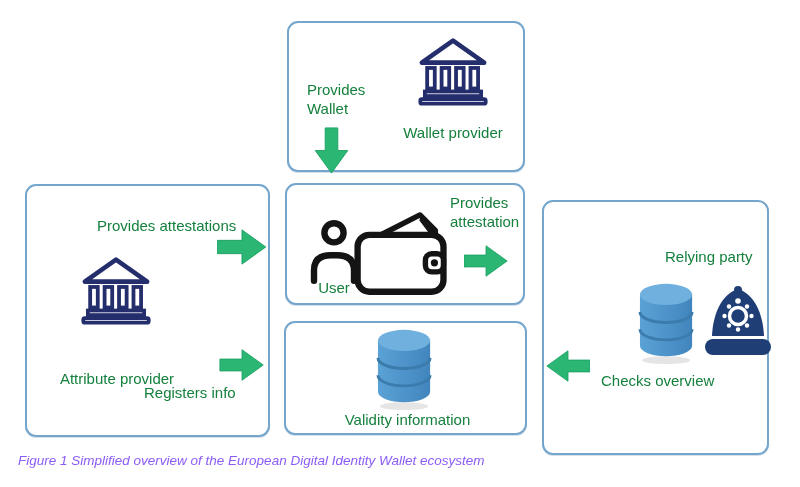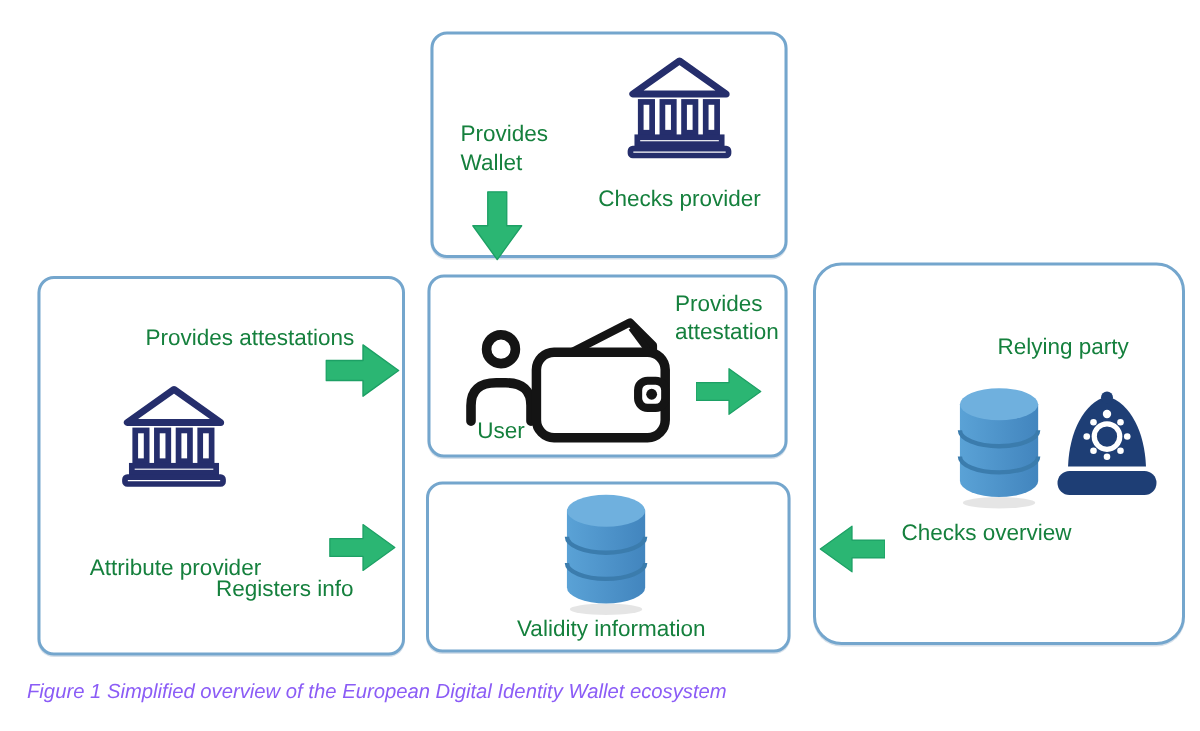--- a/index.html
+++ b/index.html
@@ -34,21 +34,21 @@
     <div class="lbl wrap" style="left:18px; top:58px; width:80px;">Provides Wallet</div>
     <svg class="icon" style="left:126px; top:10px;" width="76" height="76" viewBox="0 0 100 90">
       <path d="M50 5 L9 34 H91 Z" fill="none" stroke="#252e6c" stroke-width="6" stroke-linejoin="round"></path>
       <rect x="16" y="41" width="10" height="27" fill="none" stroke="#252e6c" stroke-width="5"></rect>
       <rect x="35" y="41" width="10" height="27" fill="none" stroke="#252e6c" stroke-width="5"></rect>
       <rect x="54" y="41" width="10" height="27" fill="none" stroke="#252e6c" stroke-width="5"></rect>
       <rect x="73" y="41" width="10" height="27" fill="none" stroke="#252e6c" stroke-width="5"></rect>
       <rect x="13" y="72" width="74" height="6" fill="none" stroke="#252e6c" stroke-width="5"></rect>
       <rect x="7" y="82" width="86" height="6" rx="2" fill="none" stroke="#252e6c" stroke-width="5"></rect>
     </svg>
-    <div class="lbl" style="left:104px; top:101px; width:120px; text-align:center;">Checks provider</div>
+    <div class="lbl" style="left:104px; top:101px; width:120px; text-align:center;">Wallet provider</div>
   </div>
 
   <div class="box" style="left:25px; top:184px; width:245px; height:253px;border-radius:11px;">
     <div class="lbl" style="left:70px; top:31px;">Provides attestations</div>
     <svg class="icon" style="left:51px; top:66px;" width="76" height="76" viewBox="0 0 100 90">
       <path d="M50 5 L9 34 H91 Z" fill="none" stroke="#252e6c" stroke-width="6" stroke-linejoin="round"></path>
       <rect x="16" y="41" width="10" height="27" fill="none" stroke="#252e6c" stroke-width="5"></rect>
       <rect x="35" y="41" width="10" height="27" fill="none" stroke="#252e6c" stroke-width="5"></rect>
       <rect x="54" y="41" width="10" height="27" fill="none" stroke="#252e6c" stroke-width="5"></rect>
       <rect x="73" y="41" width="10" height="27" fill="none" stroke="#252e6c" stroke-width="5"></rect>
@@ -85,21 +85,21 @@
       </defs>
       <ellipse cx="31" cy="83" rx="25" ry="4" fill="#000000" opacity="0.10"></ellipse>
       <path d="M4 15 L4 68 A27 11 0 0 0 58 68 L58 15 Z" fill="url(#dbg1)"></path>
       <path d="M4 33 A27 11 0 0 0 58 33" fill="none" stroke="#3b7cad" stroke-width="3"></path>
       <path d="M4 51 A27 11 0 0 0 58 51" fill="none" stroke="#3b7cad" stroke-width="3"></path>
       <ellipse cx="31" cy="15" rx="27" ry="11" fill="#6fb0de"></ellipse>
     </svg>
     <div class="lbl" style="left:0px; top:88px; width:243px; text-align:center;">Validity information</div>
   </div>
 
-  <div class="box" style="left:542px; top:175px; width:248px; height:255px;border-radius:19px;">
+  <div class="box" style="left:542px; top:200px; width:227px; height:255px;">
     <div class="lbl" style="left:121px; top:46px;">Relying party</div>
     <svg class="icon" style="left:92px; top:78px;" width="62" height="85" viewBox="0 0 64 88">
       <defs>
         <linearGradient id="dbg2" x1="0" y1="0" x2="1" y2="0">
           <stop offset="0" stop-color="#5aa2d6"></stop>
             <stop offset="1" stop-color="#4285be"></stop>
         </linearGradient>
       </defs>
       <ellipse cx="31" cy="83" rx="25" ry="4" fill="#000000" opacity="0.10"></ellipse>
       <path d="M4 15 L4 68 A27 11 0 0 0 58 68 L58 15 Z" fill="url(#dbg2)"></path>

